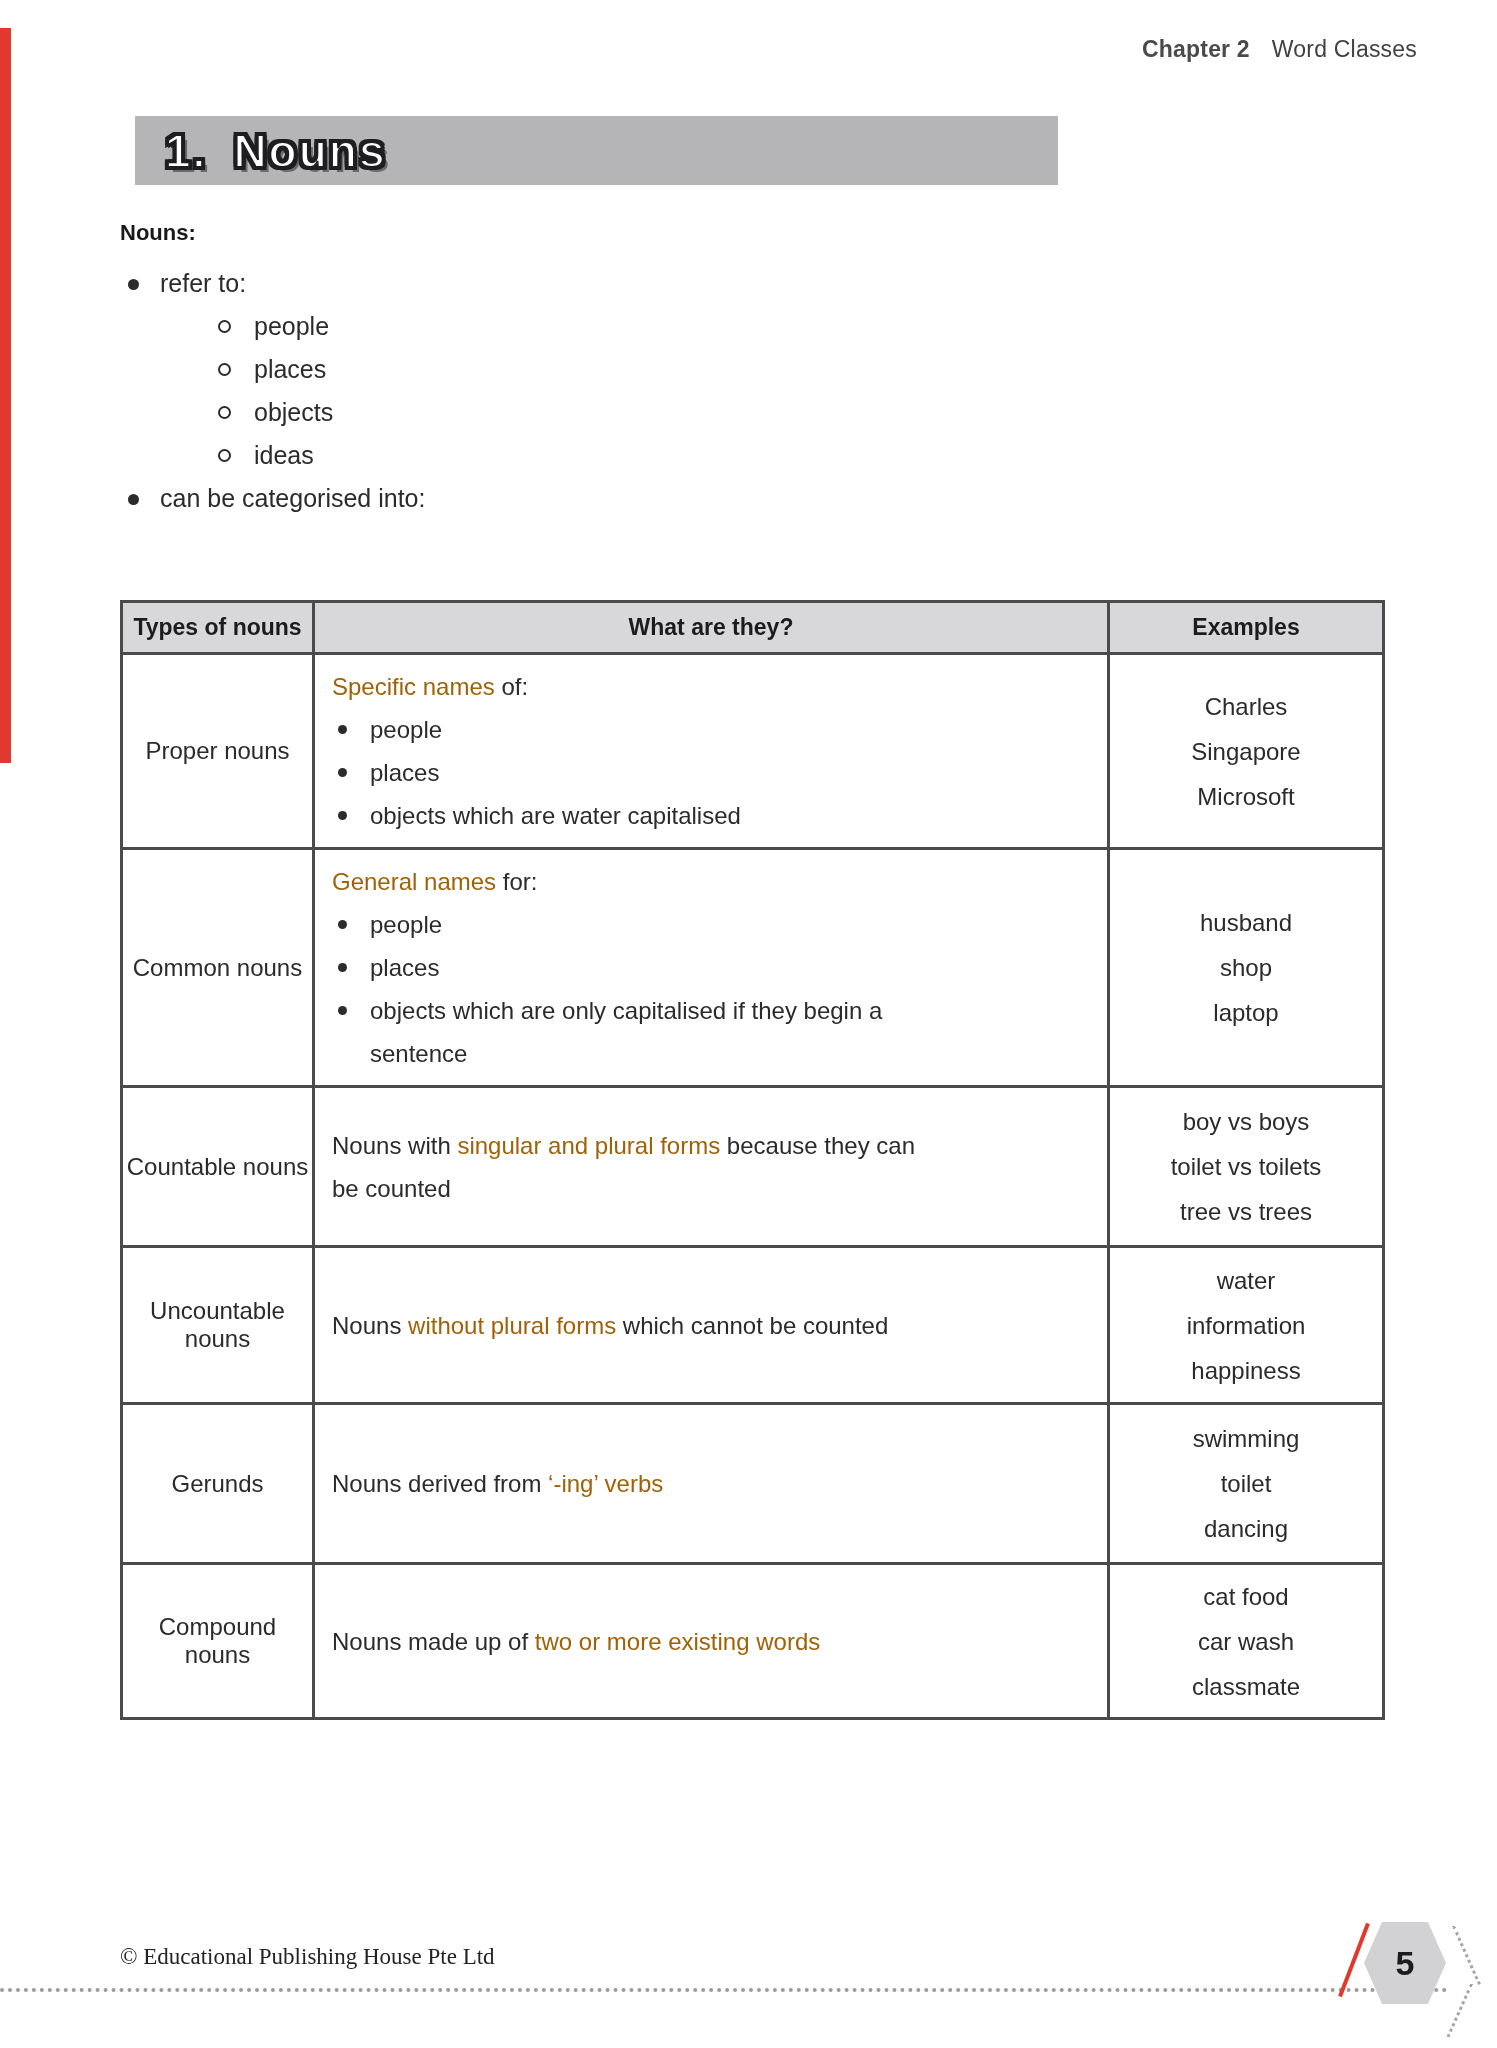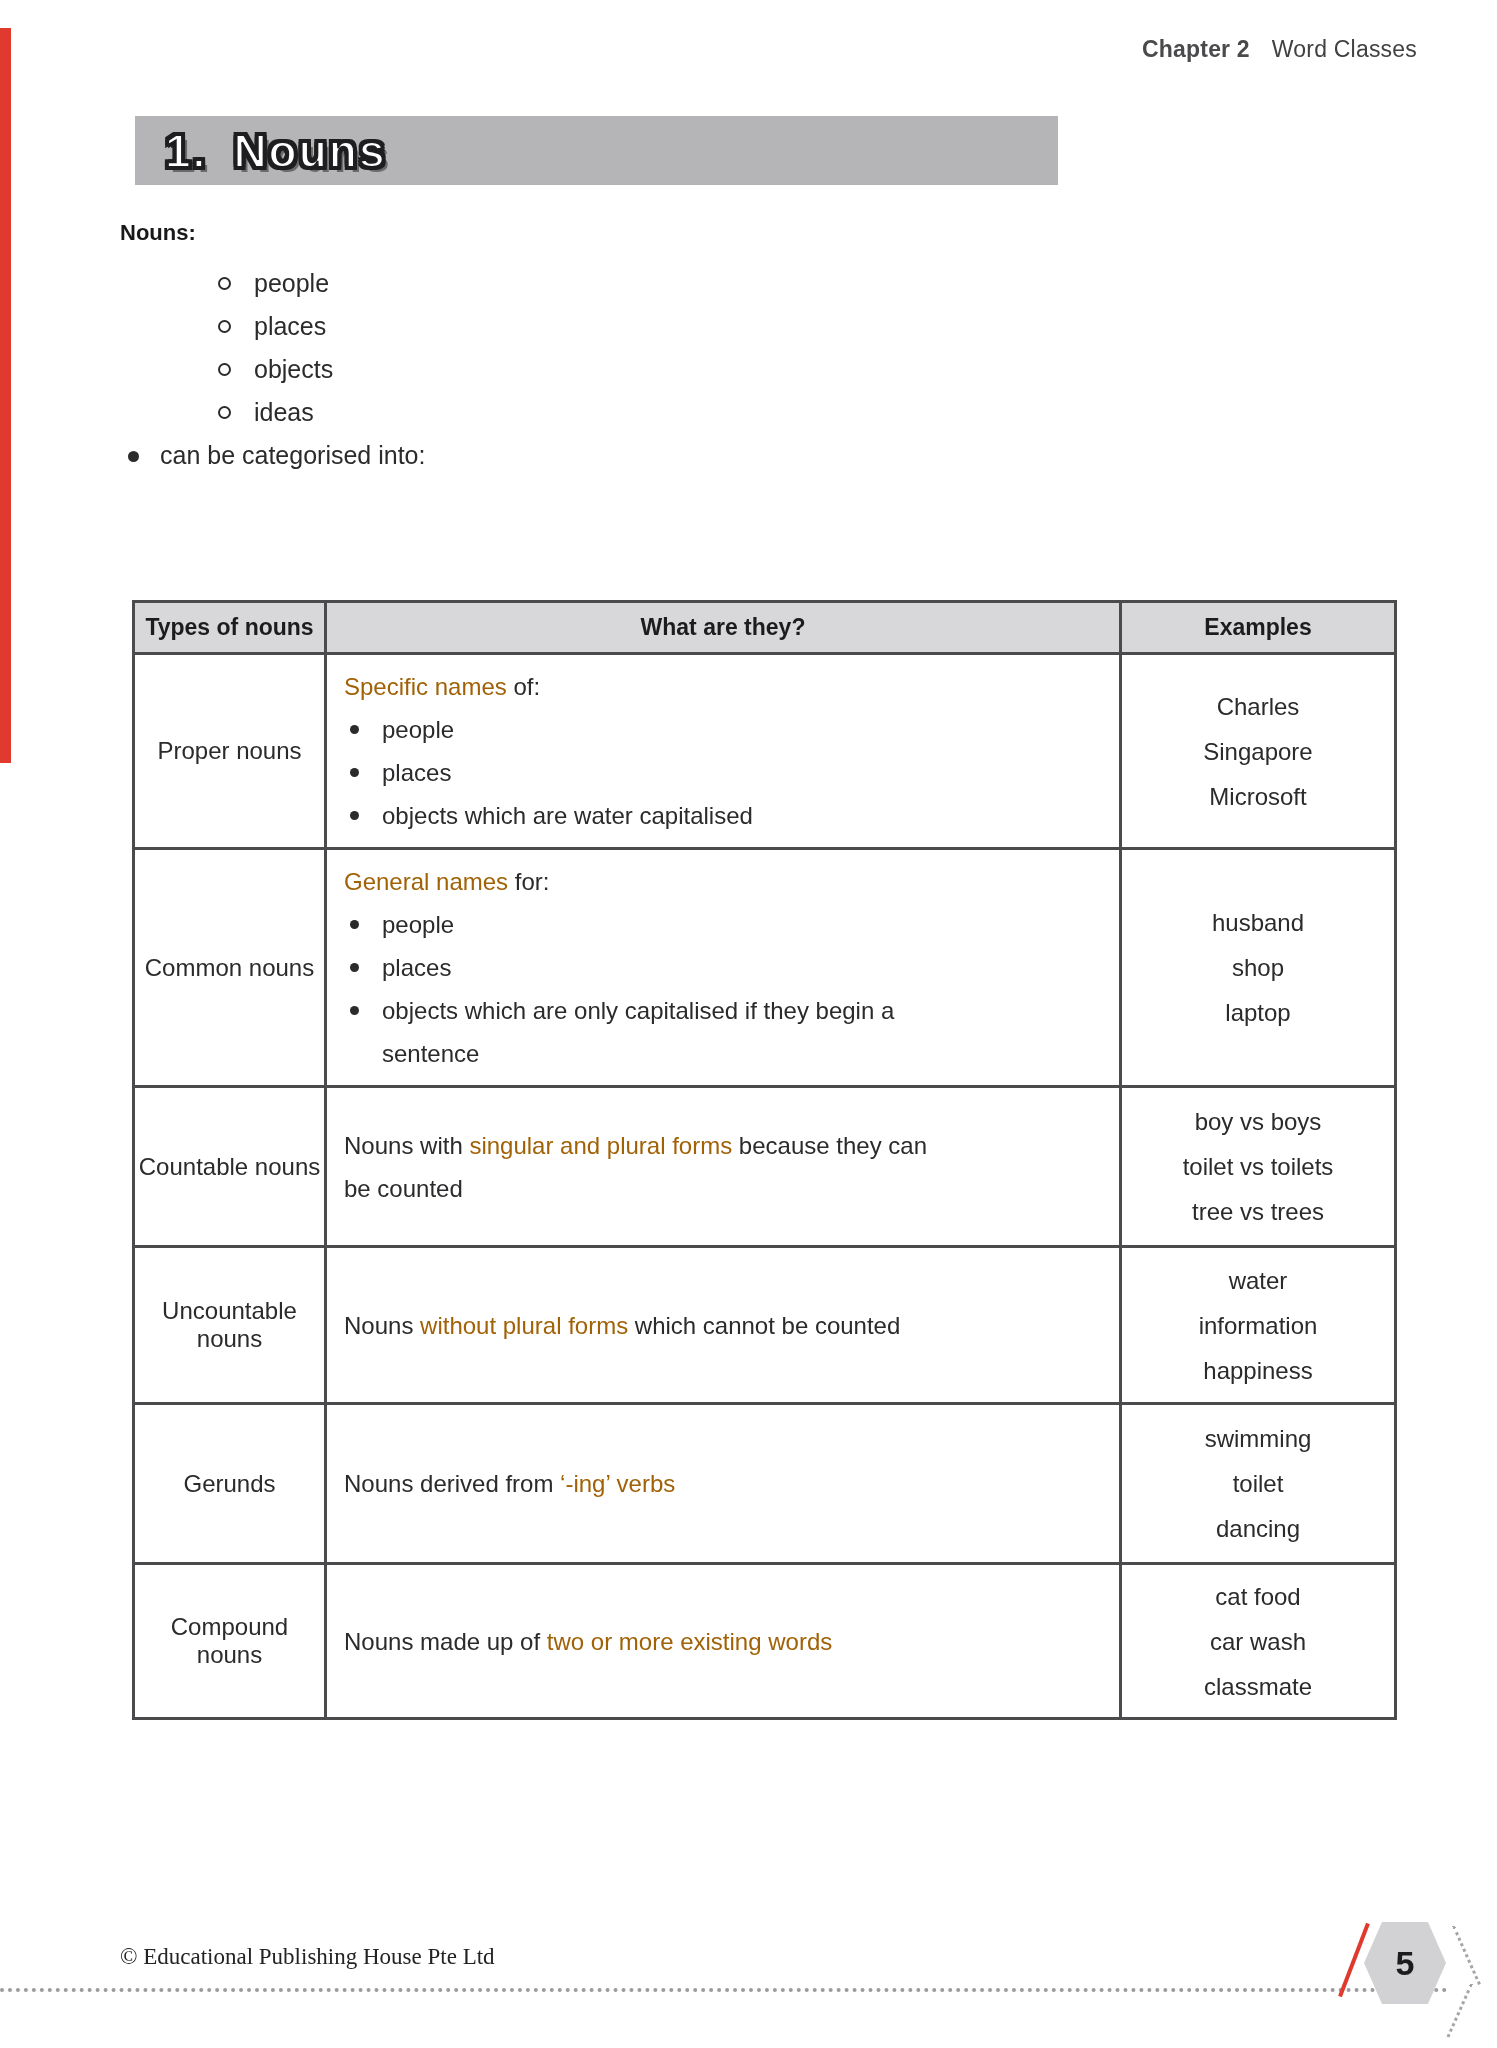--- a/index.html
+++ b/index.html
@@ -39,21 +39,21 @@
   .bullet-row .marker{width:40px;padding-left:8px;flex:none;}
   .bullet-row .marker i{display:block;width:11px;height:11px;border-radius:50%;
     background:var(--ink);margin-top:17px;}
   .sub-row{padding-left:98px;}
   .sub-row .marker{width:36px;flex:none;}
   .sub-row .marker i{display:block;width:13px;height:13px;border-radius:50%;
     border:2px solid var(--ink);margin-top:15px;}
   .bullet-text b{font-weight:bold;color:#141315;}
 
   
-  table.noun-table{position:absolute;left:132px;top:600px;width:1262px;
+  table.noun-table{position:absolute;left:120px;top:600px;width:1262px;
     border-collapse:collapse;table-layout:fixed;font-size:24px;color:var(--ink);}
   .noun-table th,.noun-table td{border:3px solid var(--border);}
   .noun-table col.c1{width:192px;} .noun-table col.c2{width:795px;} .noun-table col.c3{width:275px;}
   .noun-table thead tr{height:52px;}
   .noun-table th{background:var(--th-gray);font-size:23px;font-weight:bold;color:#1c1b1d;text-align:center;}
   .noun-table tbody tr:nth-child(1){height:190px;}
   .noun-table tbody tr:nth-child(2){height:223px;}
   .noun-table tbody tr:nth-child(3){height:160px;}
   .noun-table tbody tr:nth-child(4){height:157px;}
   .noun-table tbody tr:nth-child(5){height:160px;}
@@ -97,20 +97,26 @@
   </div>
 
   <div class="title-bar">
     <span class="big num">1.</span>
     <span class="big">Nouns</span>
   </div>
 
   <div class="intro">
     <div class="intro-heading">Nouns:</div>
     <div>
+        <div class="bullet-row">
+          <span class="marker">
+            <i></i>
+          </span>
+          <span class="bullet-text"><span>refer to:</span></span>
+        </div>
         <div class="sub-row">
           <span class="marker">
             <i></i>
           </span>
           <span class="bullet-text">people</span>
         </div>
         <div class="sub-row">
           <span class="marker">
             <i></i>
           </span>

